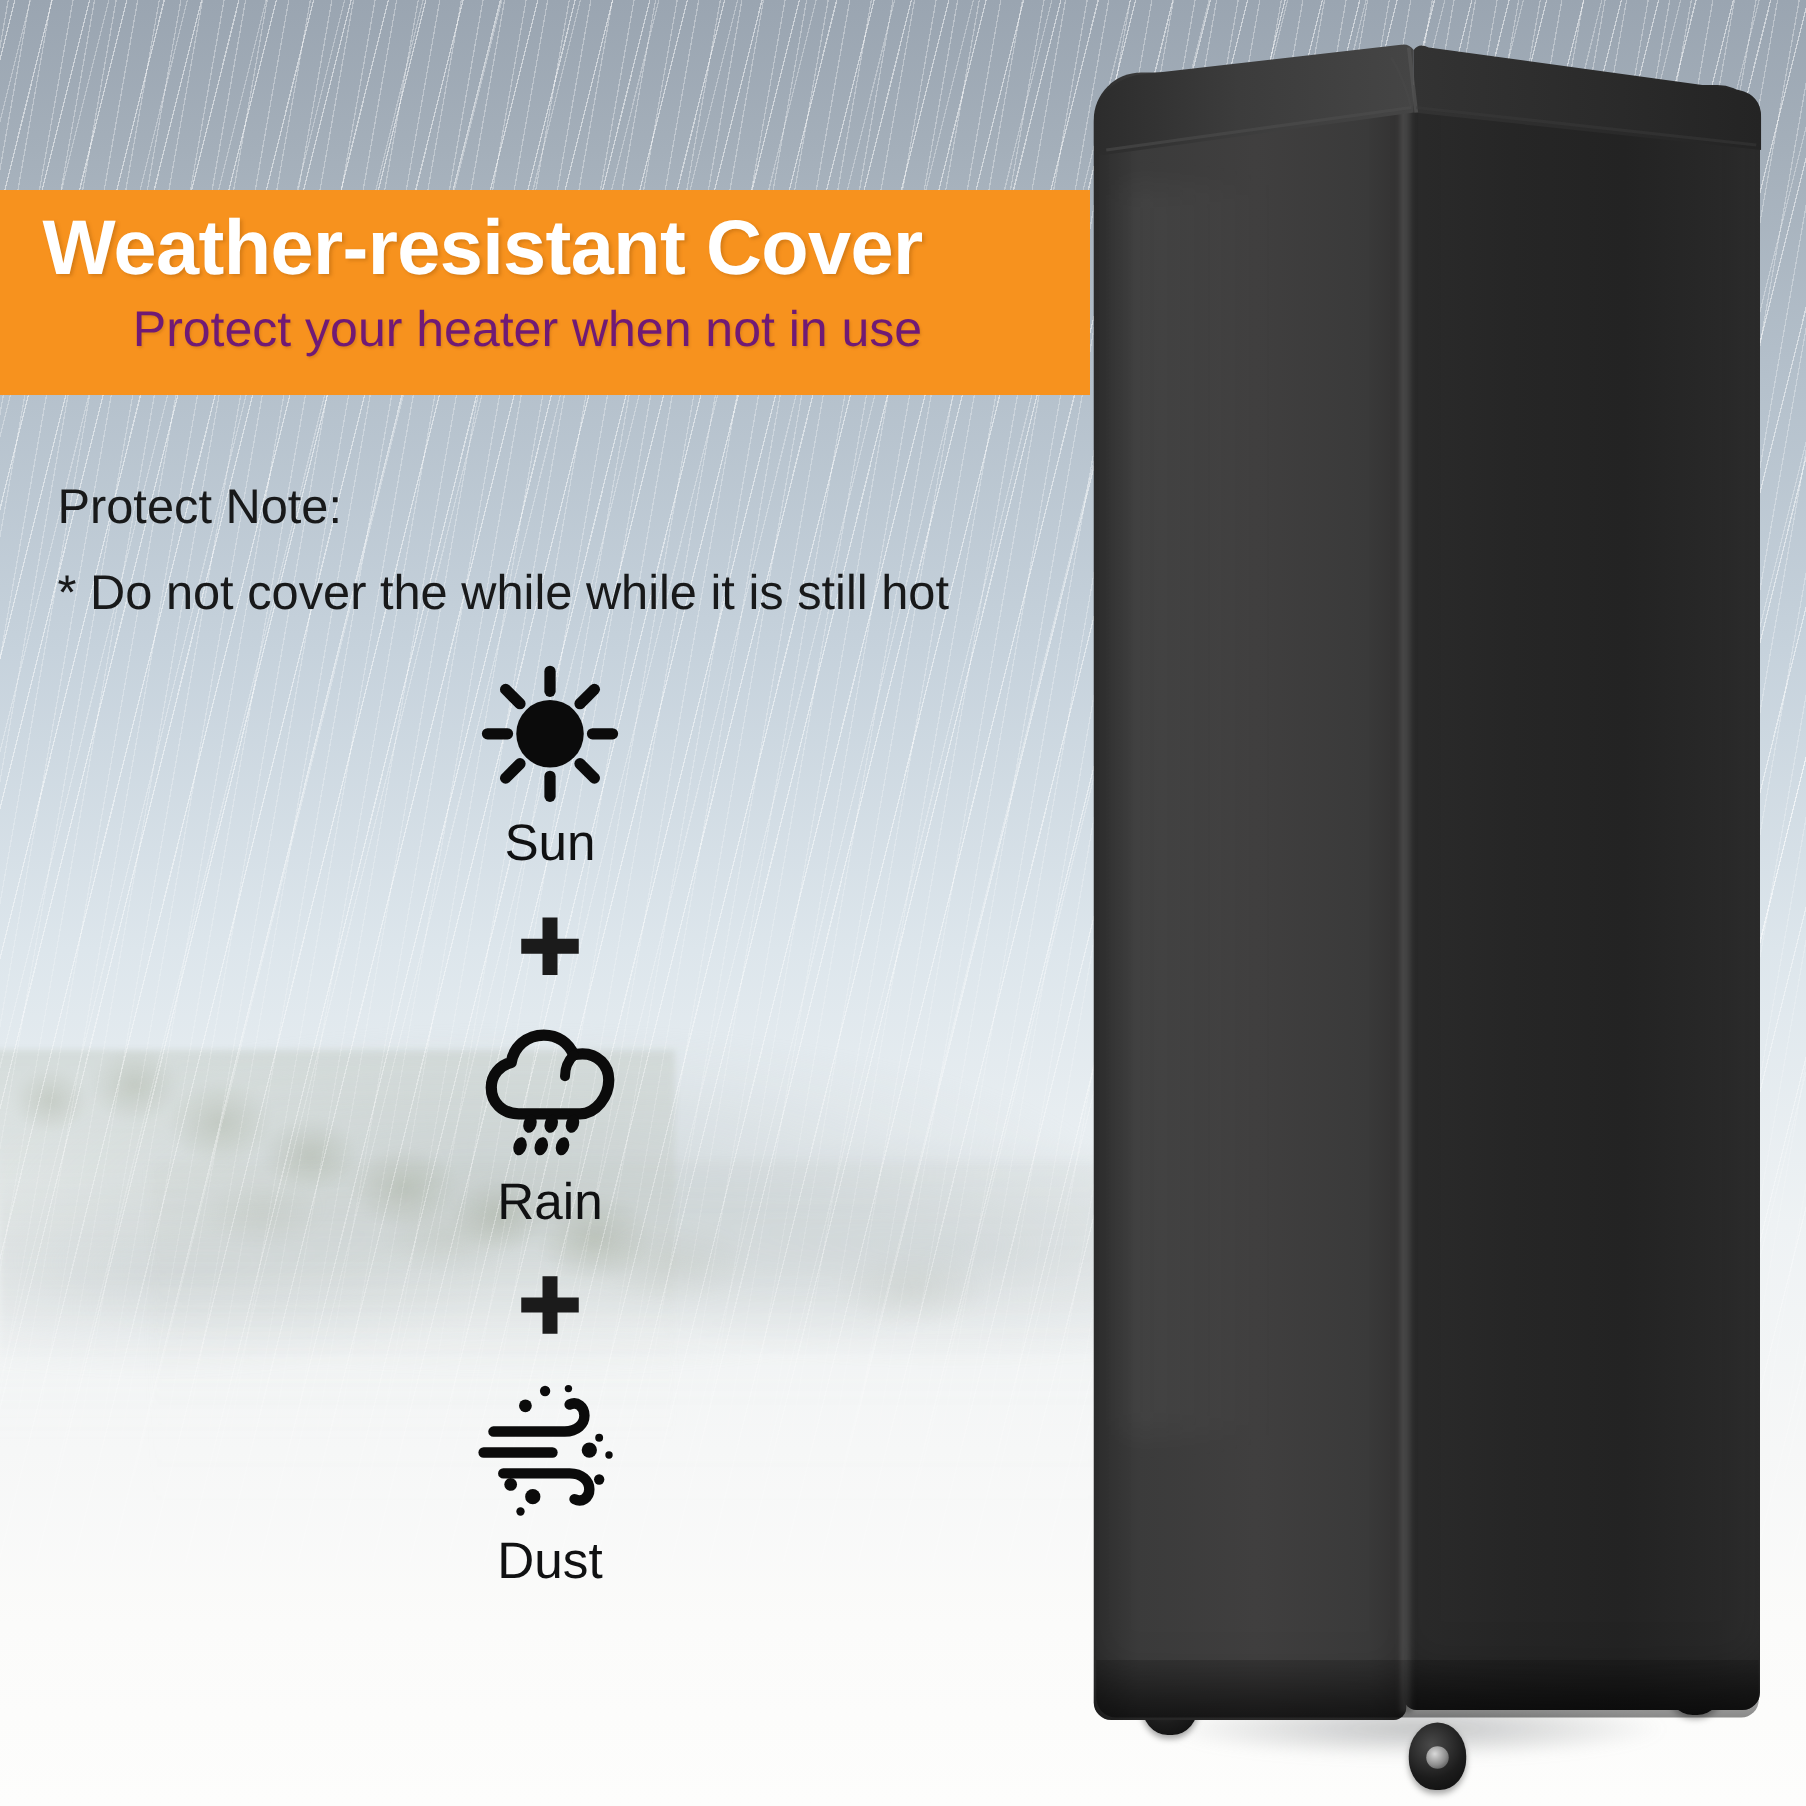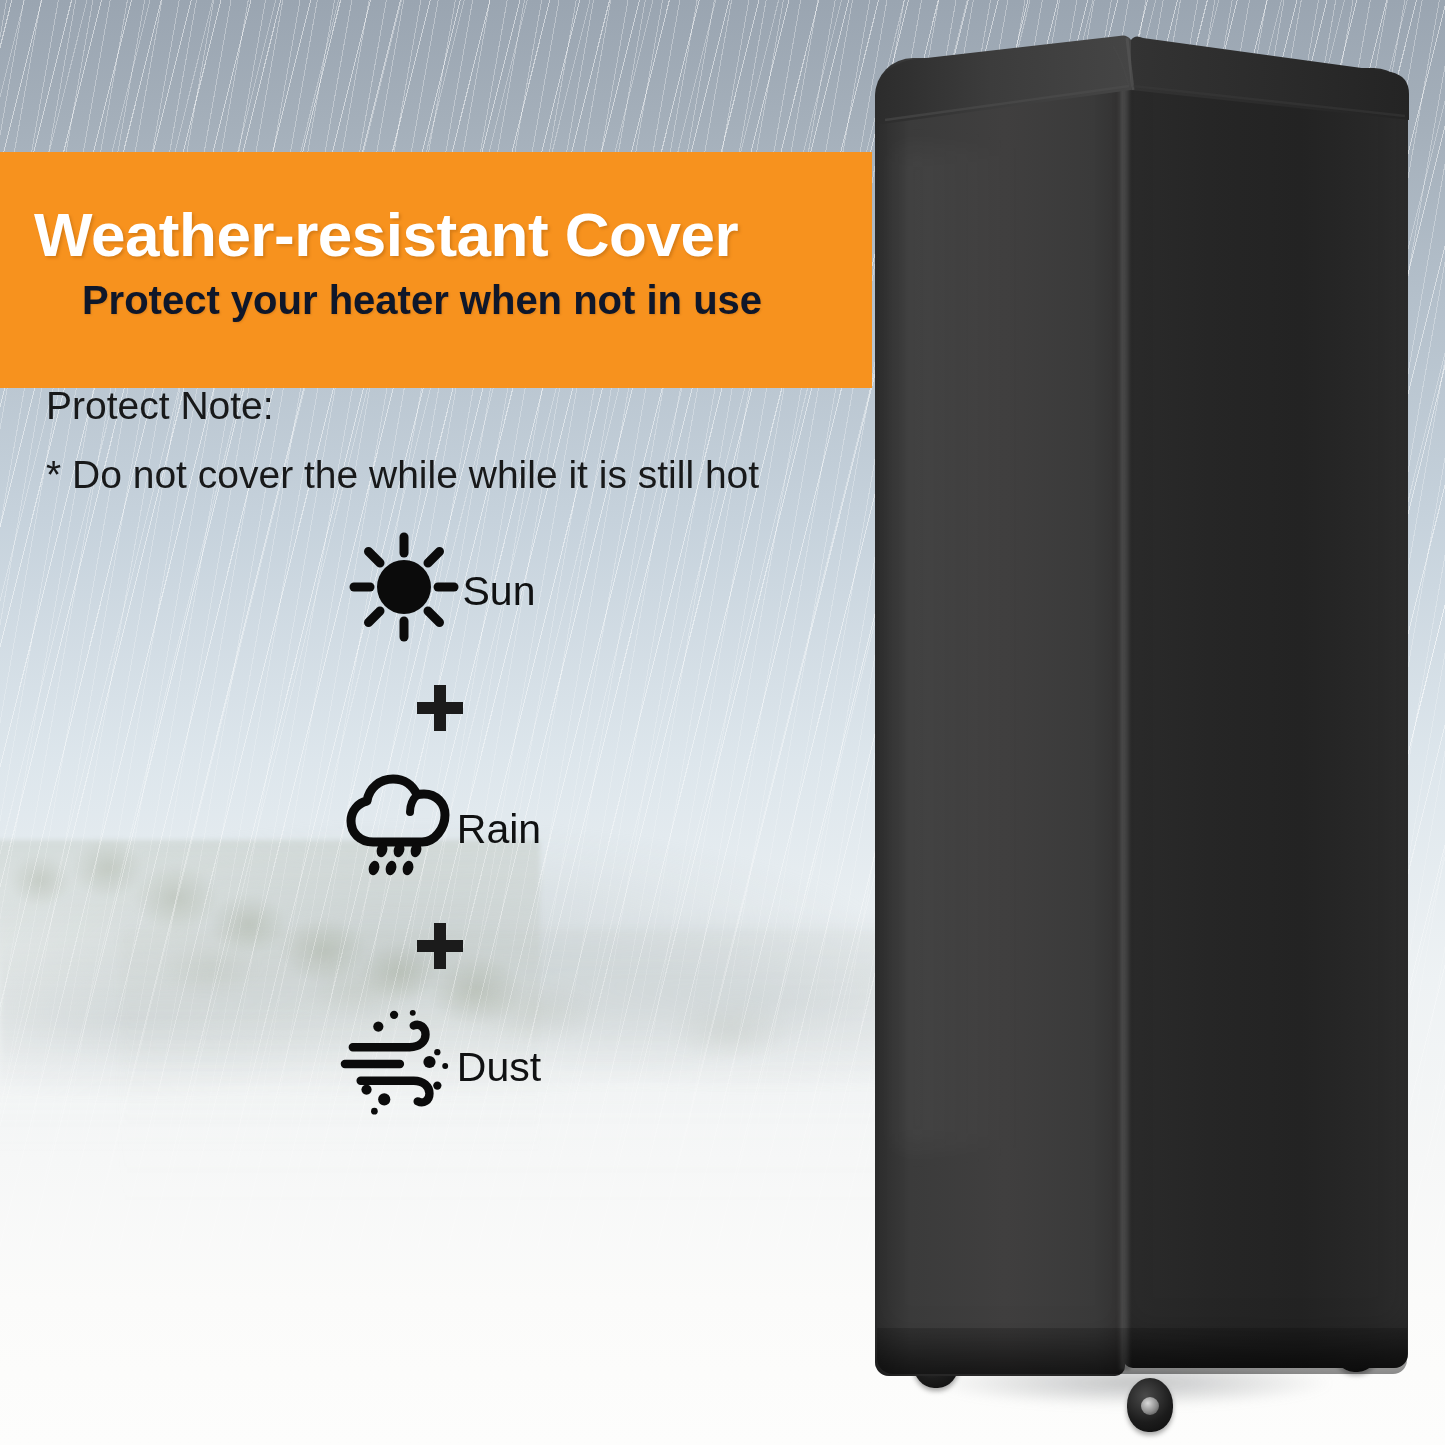--- a/index.html
+++ b/index.html
@@ -223,42 +223,42 @@
     border-radius: 50%;
     background: radial-gradient(circle at 38% 34%, #d9d9d9 0%, #8e8e8e 55%, #3a3a3a 100%);
   }
 
   
   .banner {
     position: absolute;
     left: 0px;
     top: 152px;
     width: 872px;
-    height: 236px;
+    height: 164px;
     background: #f7921e;
     display: flex;
     flex-direction: column;
     justify-content: center;
   }
   .banner-title {
     margin: 0;
     padding: 0 0 0 34px;
     color: #ffffff;
     font-size: 62px;
     font-weight: 700;
     line-height: 1.0;
     letter-spacing: -0.5px;
     text-shadow: 2px 2px 3px rgba(130,70,0,0.28);
   }
   .banner-sub {
     margin: 14px 0 16px 0;
     padding: 0 28px 0 0;
-    color: #0f172a;
+    color: #701a75;
     font-size: 40px;
-    font-weight: 700;
+    font-weight: 400;
     line-height: 1.0;
     text-align: center;
     text-shadow: 1px 1px 2px rgba(130,70,0,0.22);
   }
 
   
   .note {
     position: absolute;
     left: 46px;
     top: 386px;
@@ -283,21 +283,21 @@
     position: absolute;
     left: 250px;
     top: 528px;
     width: 380px;
     display: flex;
     flex-direction: column;
     align-items: center;
   }
   .feature {
     display: flex;
-    flex-direction: row;
+    flex-direction: column;
     align-items: center;
     text-align: right;
   }
   .feature-icon {
     width: 118px;
     height: 118px;
     display: flex;
     align-items: center;
     justify-content: center;
   }

